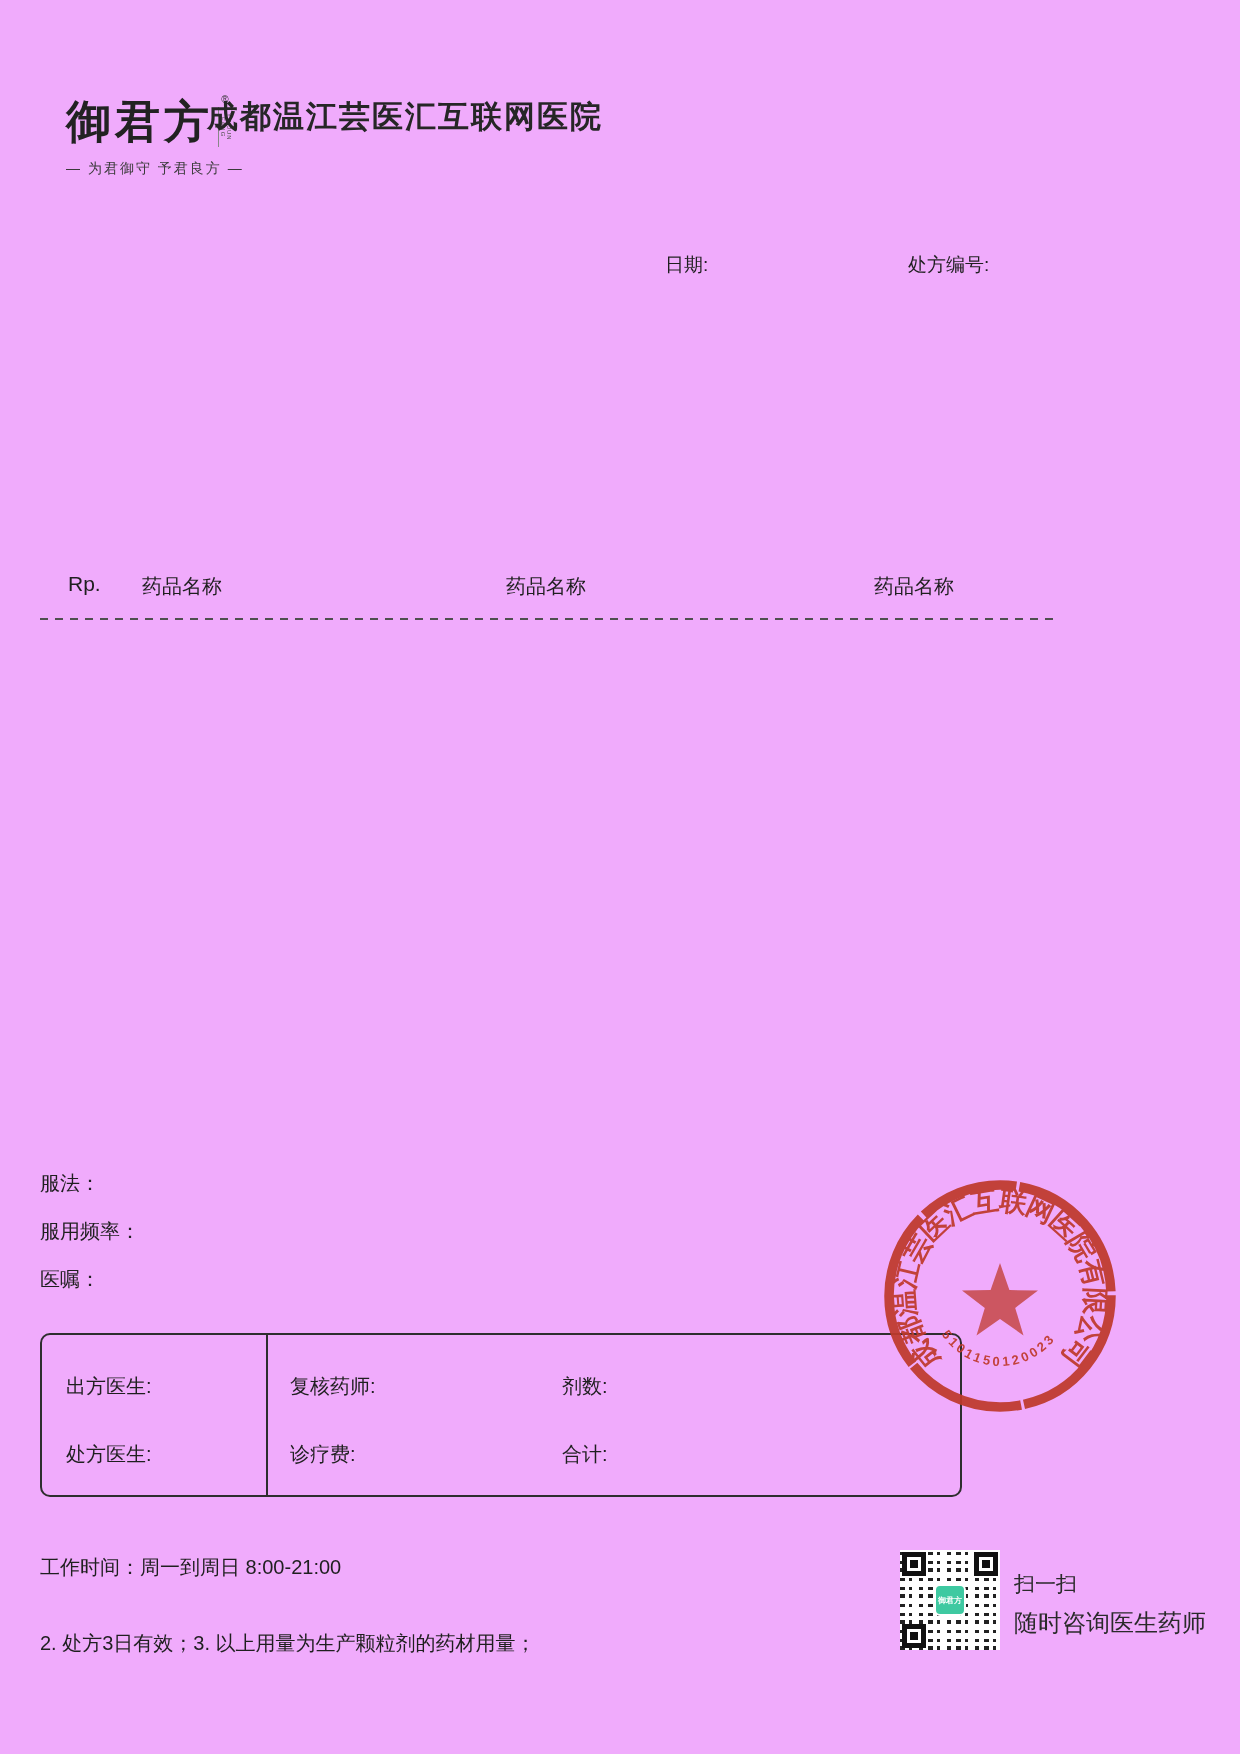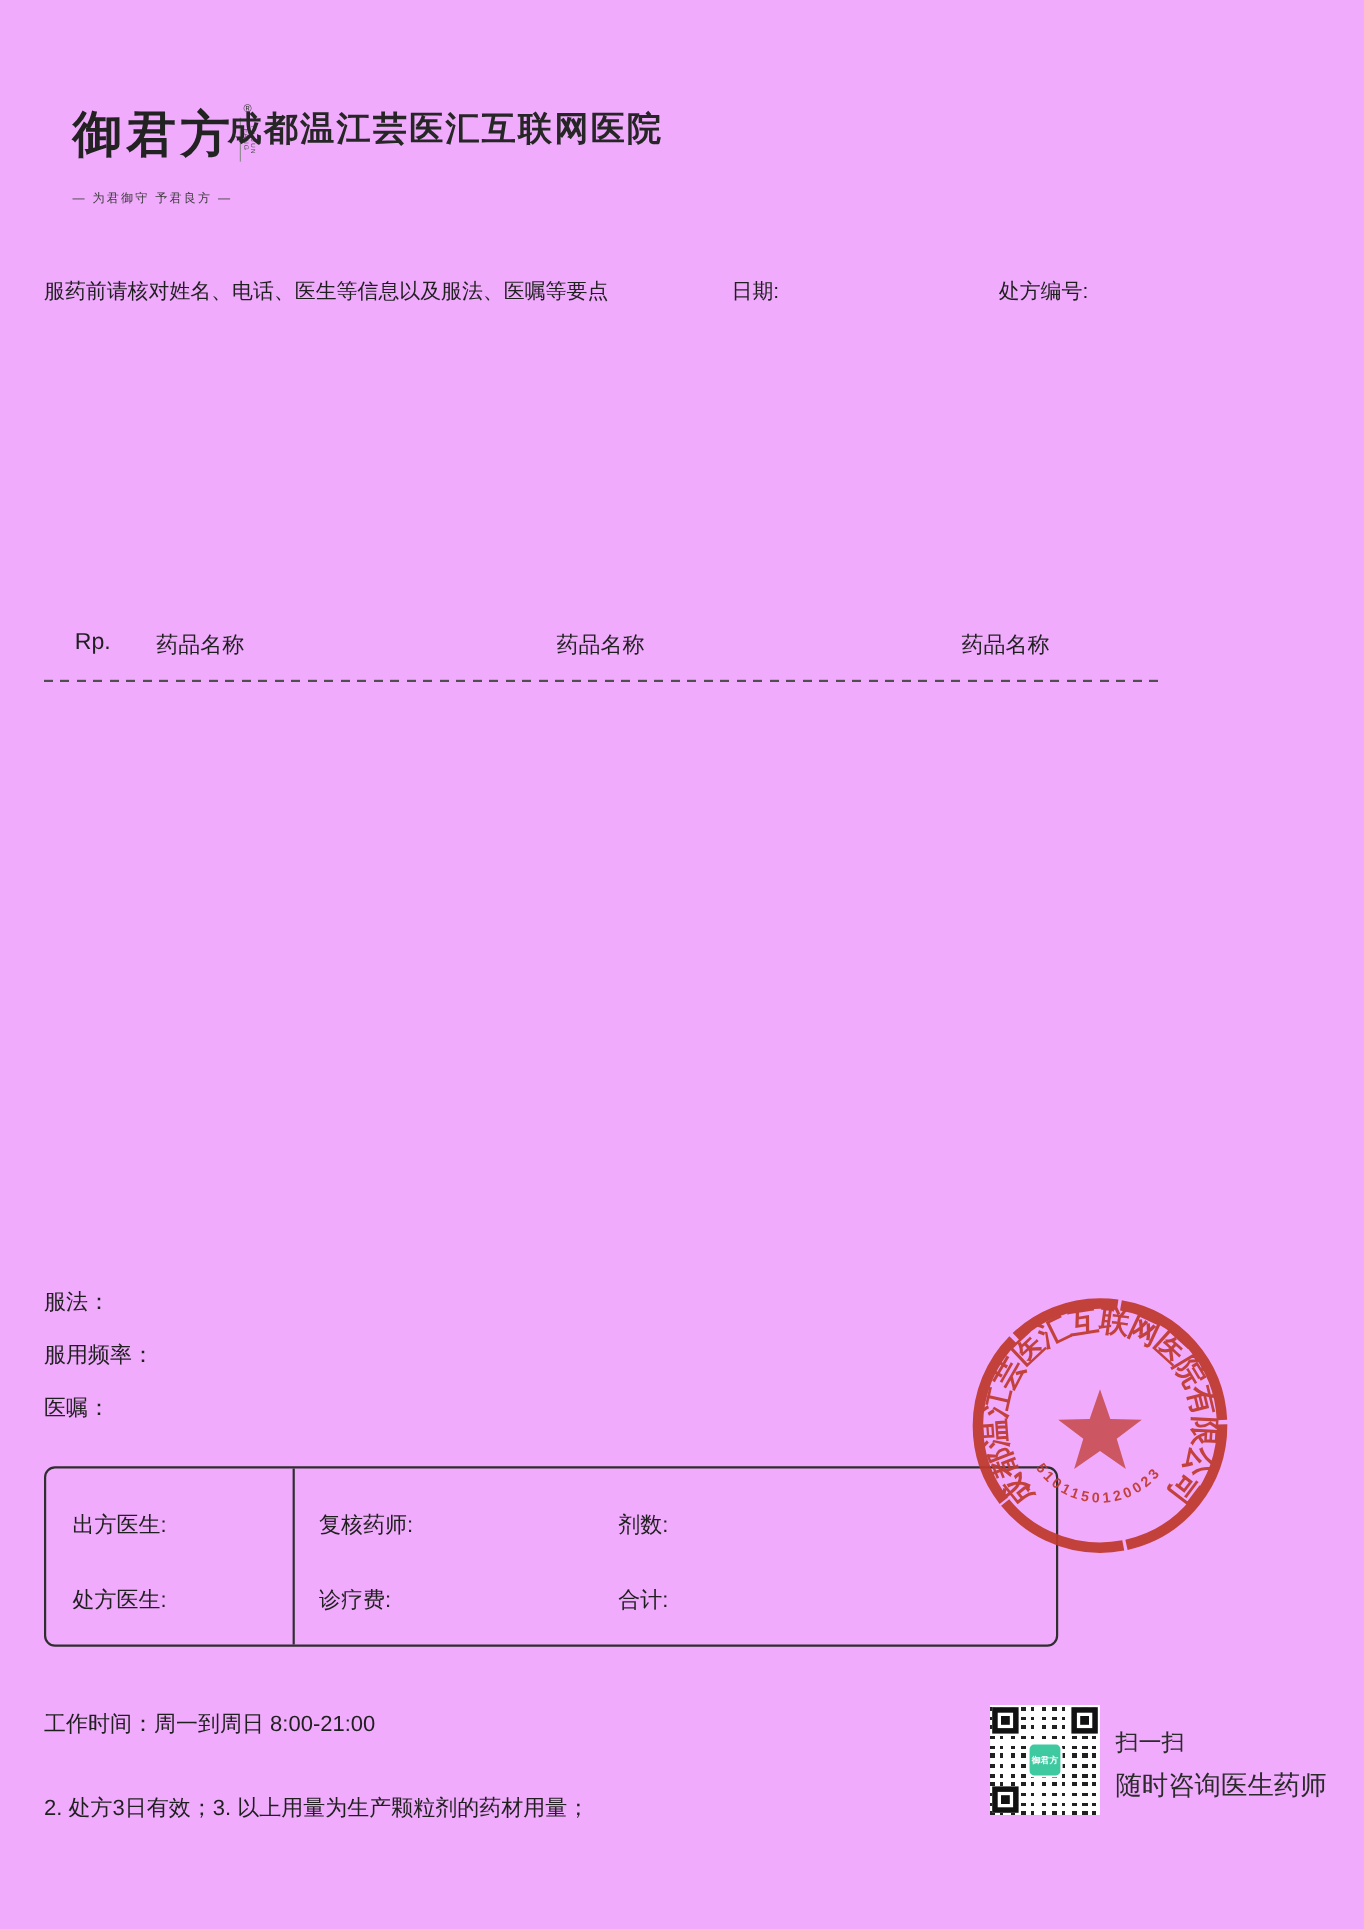--- a/index.html
+++ b/index.html
@@ -6,21 +6,21 @@
   * { margin:0; padding:0; box-sizing:border-box; }
   body { background:#fff; font-family:"Liberation Sans","DejaVu Sans",sans-serif; color:var(--ink); }
   .page { position:relative; width:1240px; height:1754px; background:#f0abfc; overflow:hidden; }
 
   
   .logo-block { position:absolute; left:66px; top:92px; width:150px; }
   .logo-main { position:relative; display:inline-block; font-family:"Liberation Serif","DejaVu Serif",serif; font-weight:700; font-size:45px; letter-spacing:4px; color:#222; }
   .logo-side { position:absolute; right:-16px; top:2px; width:14px; text-align:center; }
   .logo-reg { font-size:10px; color:#333; display:block; }
   .logo-vert { writing-mode:vertical-rl; font-size:6px; letter-spacing:1px; color:#555; border-left:1px solid #888; padding-left:1px; margin-top:2px; display:inline-block; height:40px; overflow:hidden; }
-  .logo-tagline { margin-top:21px; font-size:11px; letter-spacing:2px; color:#3a3a3a; white-space:nowrap; }
+  .logo-tagline { margin-top:8px; font-size:14px; letter-spacing:2px; color:#3a3a3a; white-space:nowrap; }
   .hospital-title { position:absolute; left:207px; top:96px; font-size:31px; font-weight:700; letter-spacing:2px; color:#262626; }
 
   
   .meta-notice { position:absolute; left:40px; top:252px; font-size:19px; color:#1f1f1f; }
   .meta-date { position:absolute; left:665px; top:252px; font-size:19px; color:#1f1f1f; }
   .meta-rxno { position:absolute; left:908px; top:252px; font-size:19px; color:#1f1f1f; }
 
   
   .patient-box { position:absolute; left:40px; top:320px; width:1018px; height:223px; border:2px solid var(--line); border-radius:10px; }
   .pb-hline { position:absolute; left:0; width:100%; height:2px; background:var(--line); }
@@ -84,21 +84,20 @@
   <div class="logo-block">
     <span class="logo-main">御君方</span>
     <span class="logo-side">
       <span class="logo-reg">®</span>
       <span class="logo-vert">YU JUN FANG</span>
     </span>
     <div class="logo-tagline">— 为君御守 予君良方 —</div>
   </div>
   <div class="hospital-title">成都温江芸医汇互联网医院</div>
 
-  <div class="meta-notice">服药前请核对姓名、电话、医生等信息以及服法、医嘱等要点</div>
   <div class="meta-date">日期:</div>
   <div class="meta-rxno">处方编号:</div>
 
 
   <span class="rp-label">Rp.</span>
   <span class="drug-col dc1">药品名称</span>
   <span class="drug-col dc2">药品名称</span>
   <span class="drug-col dc3">药品名称</span>
   <div class="dash-line"></div>
 

